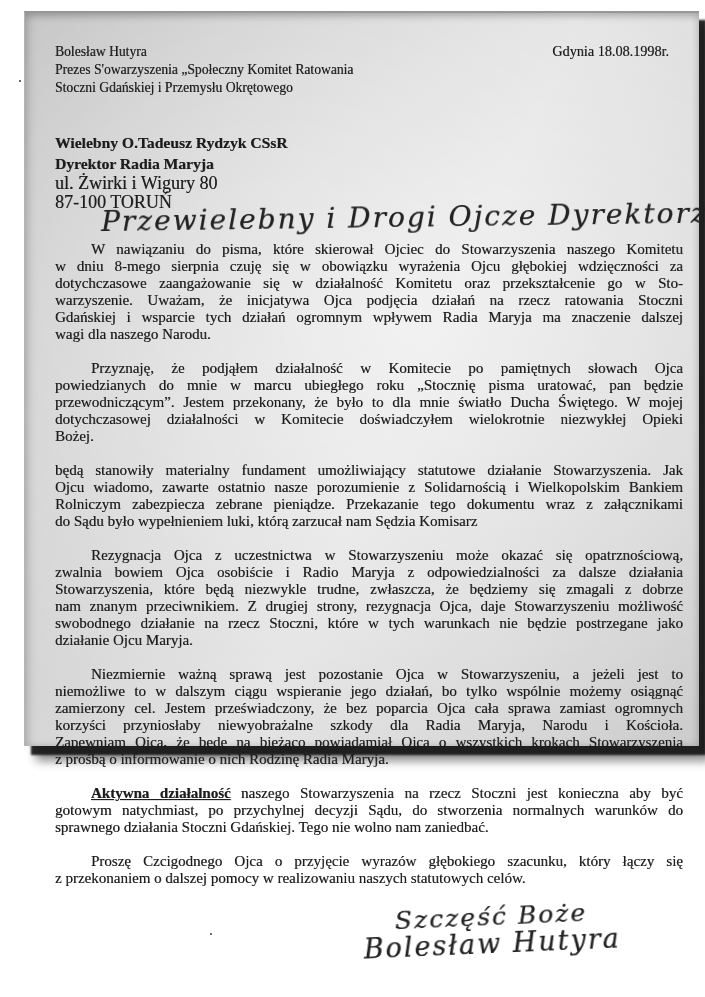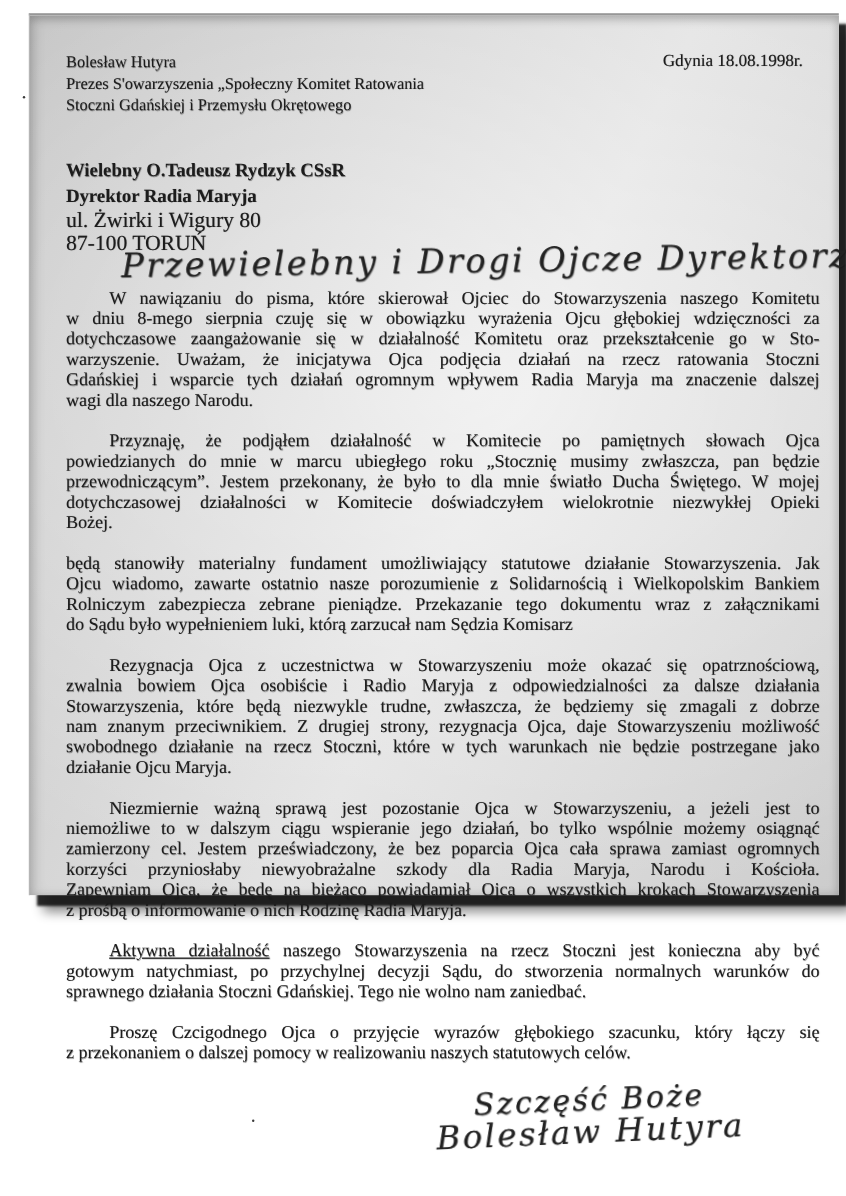--- a/index.html
+++ b/index.html
@@ -54,21 +54,21 @@
     letter-spacing: 2px;
     transform: rotate(-0.8deg);
     white-space: nowrap;
   }
 
   .body-text { margin-top: 6px; font-size: 15px; }
   .para { margin-bottom: 17px; }
   .pline { line-height: 17px; text-align: justify; text-align-last: justify; }
   .pline-first { text-indent: 36px; }
   .pline-last { text-align-last: left; }
-  .lead { font-weight: normal; text-decoration: underline; }
+  .lead { font-weight: bold; text-decoration: underline; }
 
   .signature {
     width: max-content;
     margin: 0 63px 0 auto;
     text-align: center;
     transform: rotate(-2.5deg);
   }
   .sig-line1 { font-size: 25px; line-height: 26px; letter-spacing: 2px; }
   .sig-line2 { font-size: 27px; line-height: 28px; letter-spacing: 2px; }
 
@@ -124,21 +124,21 @@
           <div class="pline pline-first">W nawiązaniu do pisma, które skierował Ojciec do Stowarzyszenia naszego Komitetu</div>
           <div class="pline">w dniu 8-mego sierpnia czuję się w obowiązku wyrażenia Ojcu  głębokiej wdzięczności za</div>
           <div class="pline">dotychczasowe zaangażowanie się w działalność Komitetu oraz przekształcenie go w Sto-</div>
           <div class="pline">warzyszenie. Uważam, że inicjatywa Ojca podjęcia działań na rzecz ratowania Stoczni</div>
           <div class="pline">Gdańskiej i wsparcie tych działań ogromnym wpływem Radia Maryja ma znaczenie dalszej</div>
           <div class="pline pline-last">wagi dla naszego Narodu.</div>
         </div>
 
       <div class="para">
           <div class="pline pline-first">Przyznaję, że podjąłem działalność w Komitecie po pamiętnych słowach Ojca</div>
-          <div class="pline">powiedzianych do mnie w marcu ubiegłego roku „Stocznię musimy zwłaszcza, pan będzie</div>
+          <div class="pline">powiedzianych do mnie w marcu ubiegłego roku „Stocznię pisma uratować, pan będzie</div>
           <div class="pline">przewodniczącym”. Jestem przekonany, że było to dla mnie światło Ducha Świętego. W mojej</div>
           <div class="pline">dotychczasowej działalności w Komitecie doświadczyłem wielokrotnie niezwykłej Opieki</div>
           <div class="pline pline-last">Bożej.</div>
         </div>
 
       <div class="para">
           <div class="pline">będą stanowiły materialny fundament umożliwiający statutowe działanie Stowarzyszenia. Jak</div>
           <div class="pline">Ojcu wiadomo, zawarte ostatnio nasze porozumienie z Solidarnością i Wielkopolskim Bankiem</div>
           <div class="pline">Rolniczym zabezpiecza zebrane pieniądze. Przekazanie tego dokumentu wraz  z załącznikami</div>
           <div class="pline pline-last">do Sądu było wypełnieniem luki, którą zarzucał nam Sędzia Komisarz</div>

